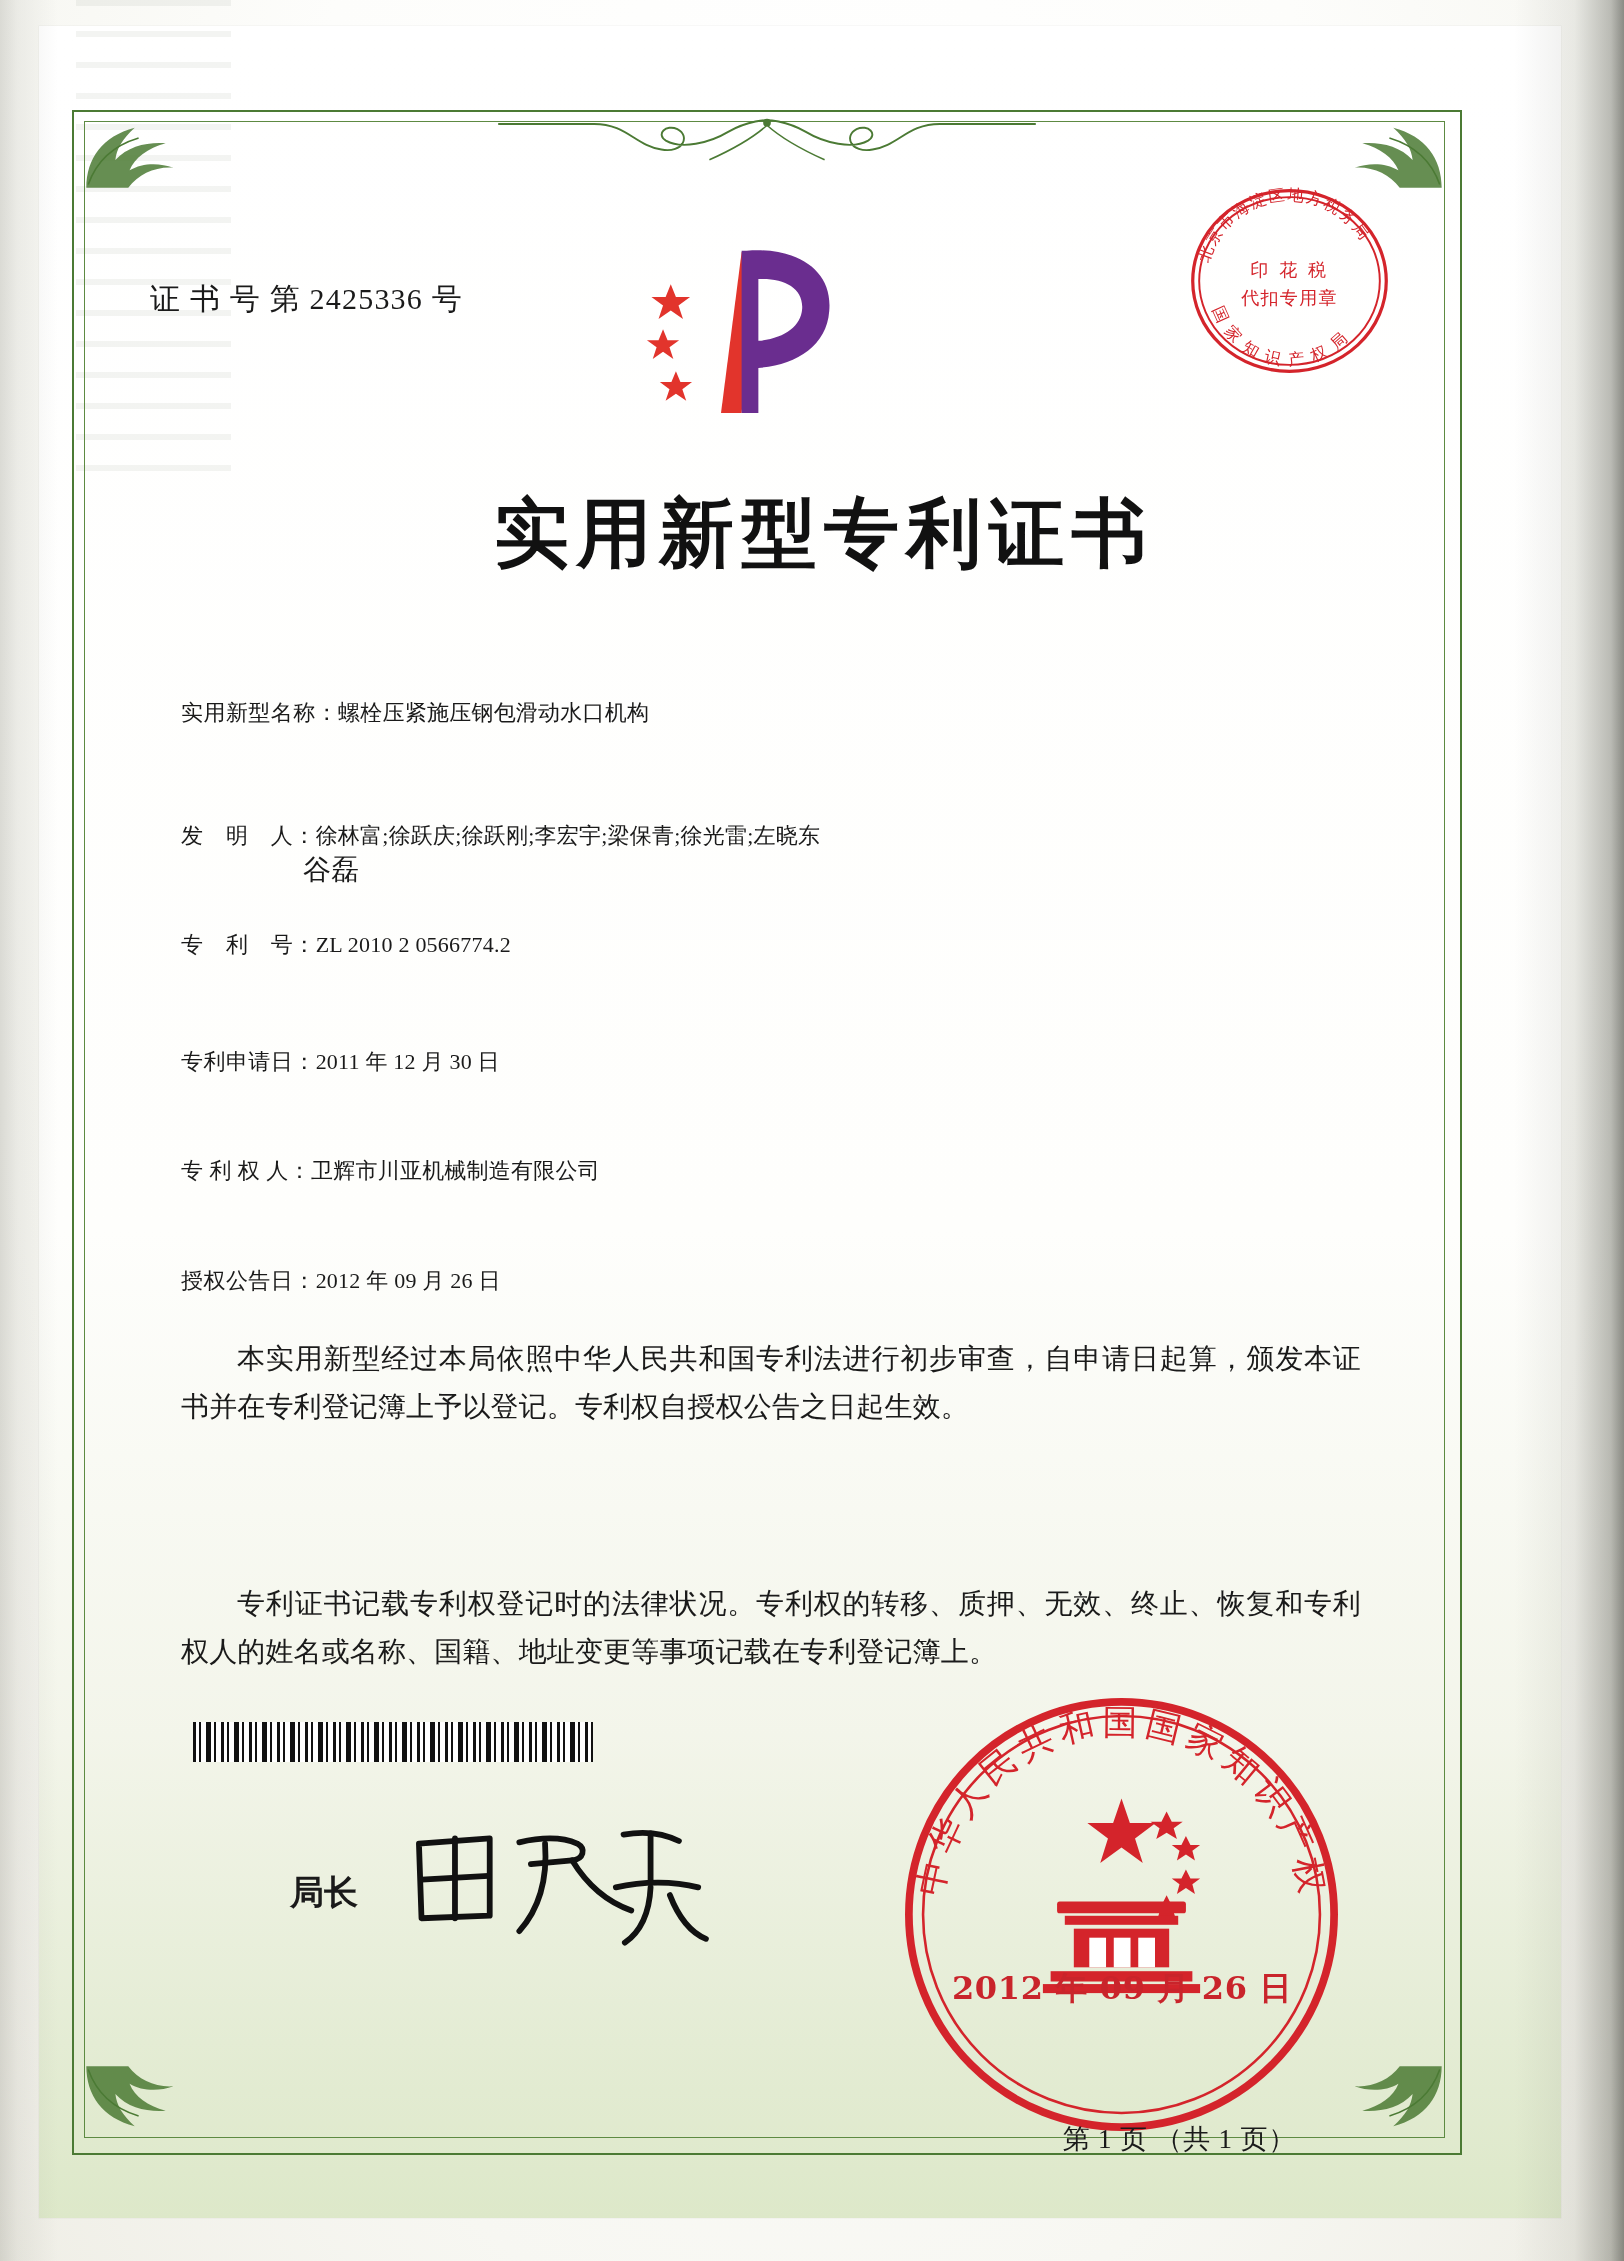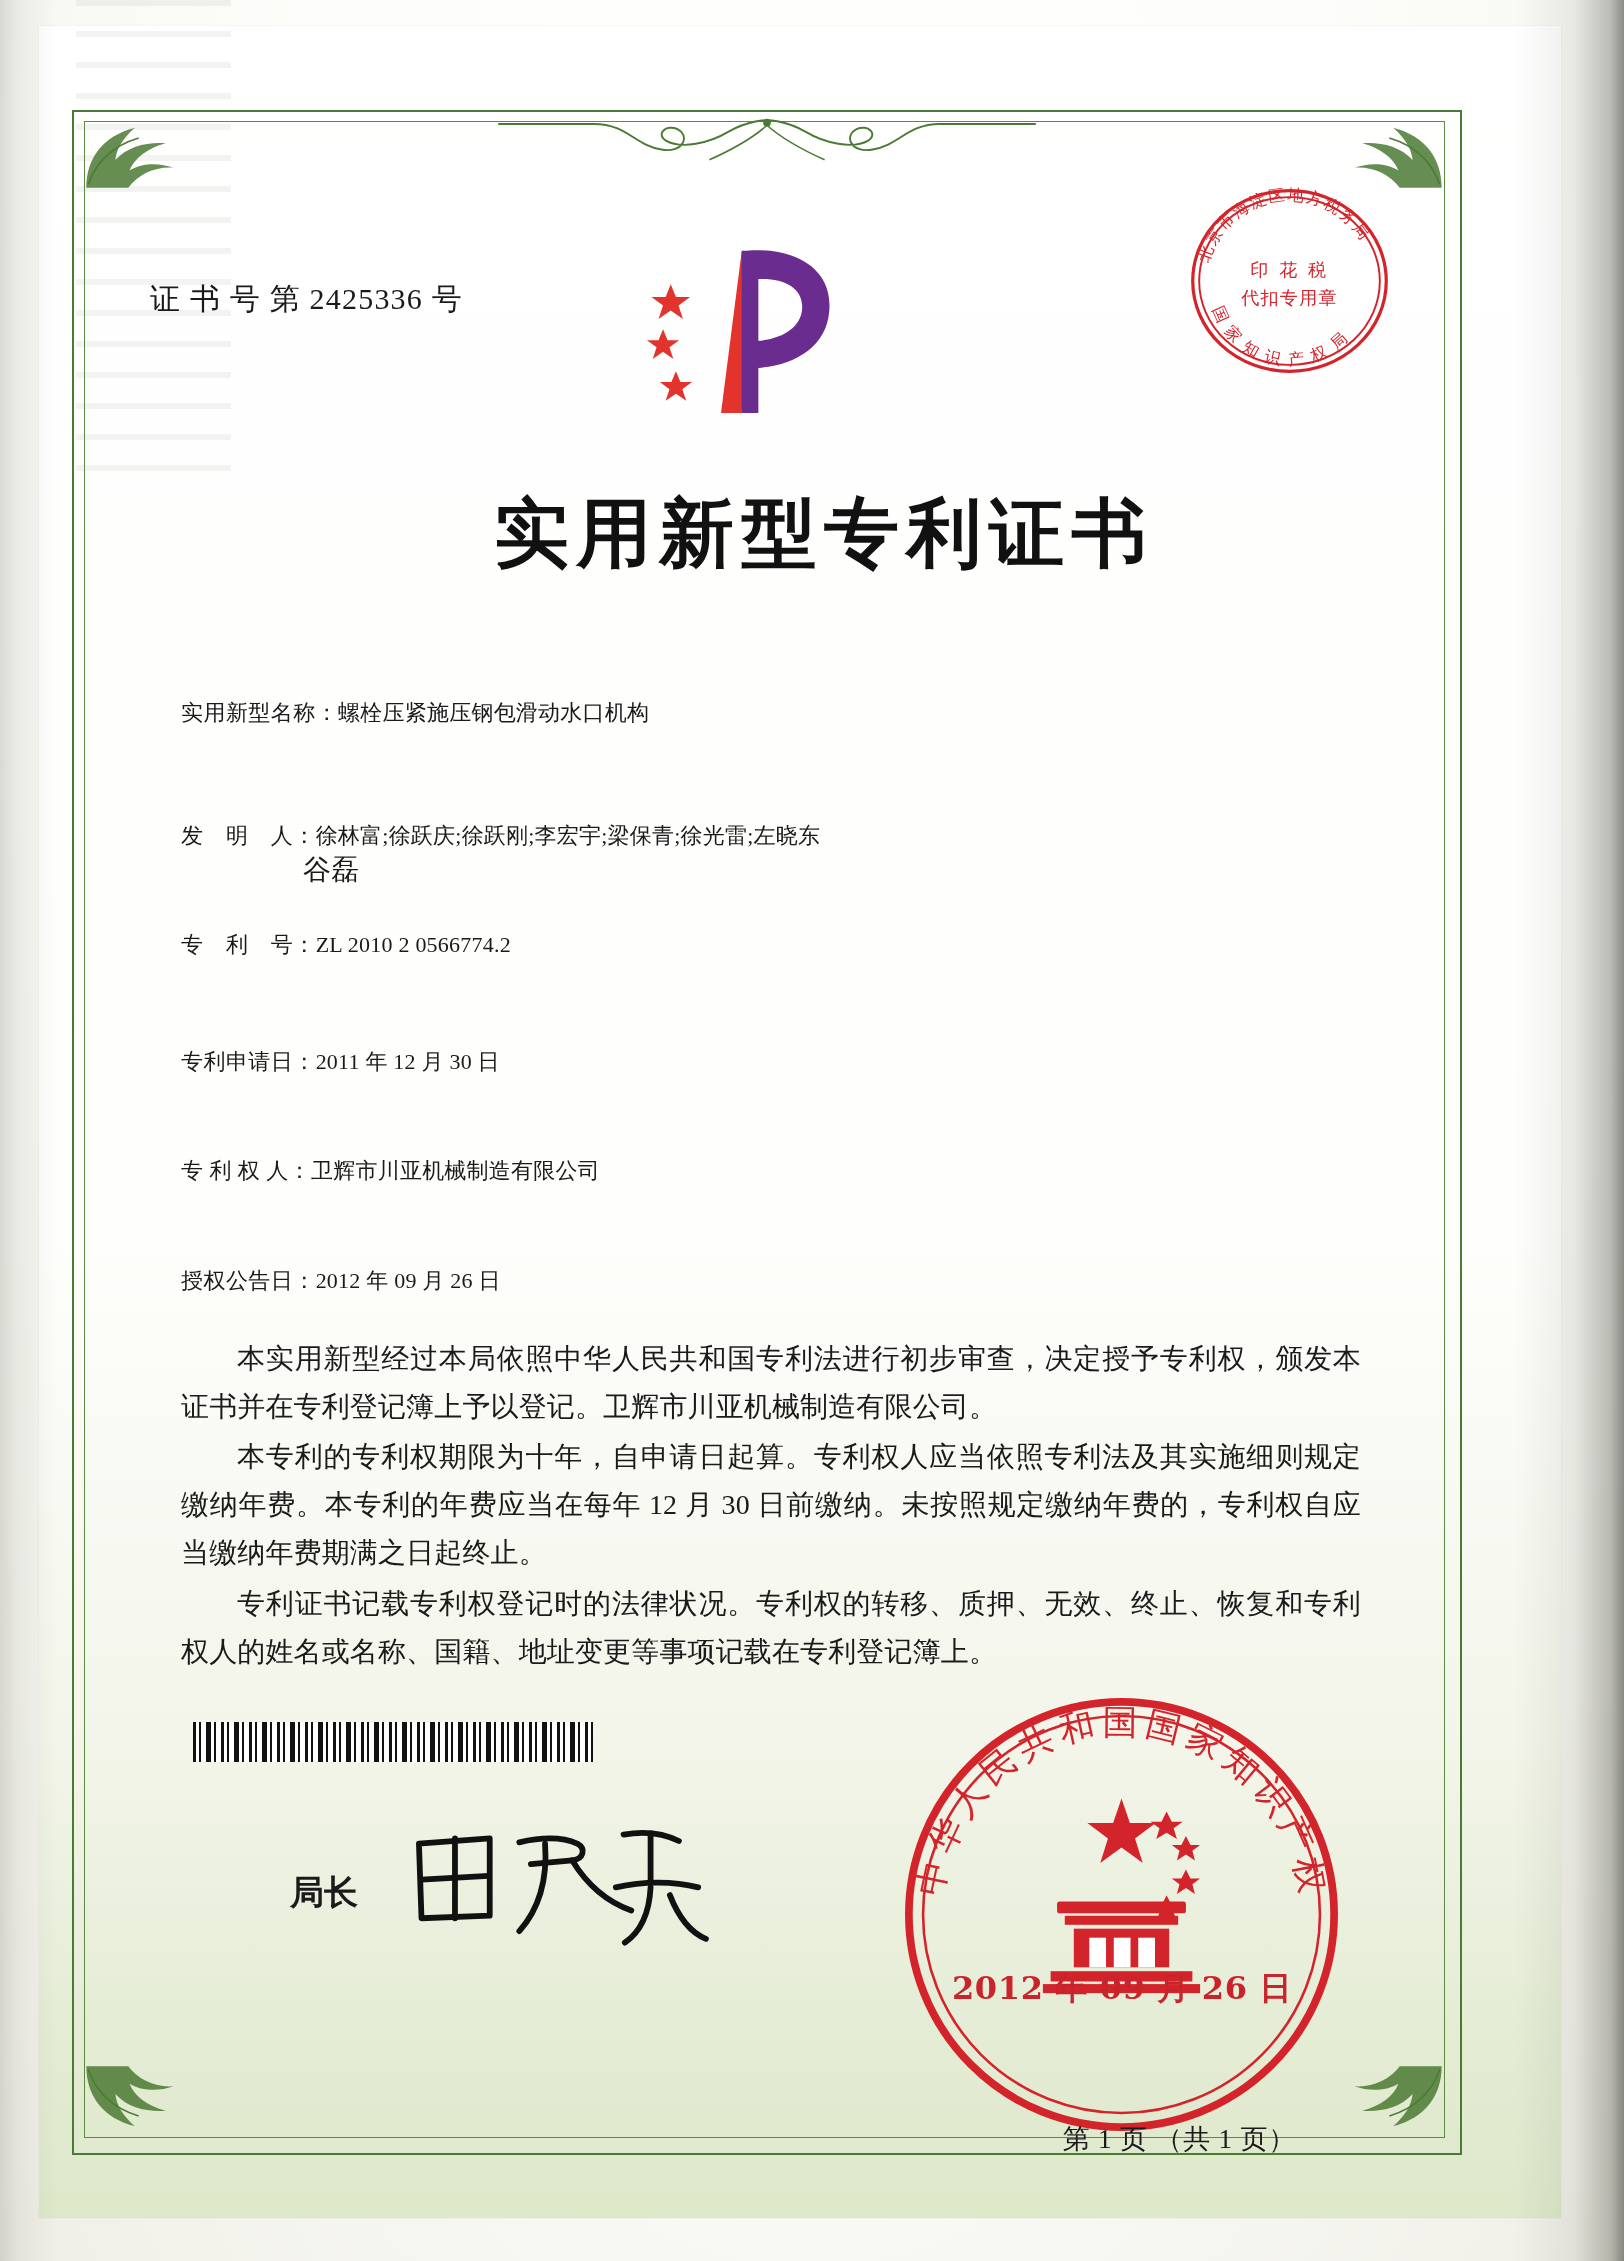--- a/index.html
+++ b/index.html
@@ -221,22 +221,21 @@
   </div>
 
   <div class="field" style="left:181px;top:1154px;">
     <span class="lbl">专 利 权 人：</span><span class="val">卫辉市川亚机械制造有限公司</span>
   </div>
 
   <div class="field" style="left:181px;top:1264px;">
     <span class="lbl">授权公告日：</span><span class="val">2012 年 09 月 26 日</span>
   </div>
 
-  <div class="para" style="top:1335px;">本实用新型经过本局依照中华人民共和国专利法进行初步审查，决定授予专利权，颁发本证书并在专利登记簿上予以登记。卫辉市川亚机械制造有限公司。</div>
-  <div class="para" style="top:1433px;">本专利的专利权期限为十年，自申请日起算。专利权人应当依照专利法及其实施细则规定缴纳年费。本专利的年费应当在每年 12 月 30 日前缴纳。未按照规定缴纳年费的，专利权自应当缴纳年费期满之日起终止。</div>
+  <div class="para" style="top:1335px;">本实用新型经过本局依照中华人民共和国专利法进行初步审查，自申请日起算，颁发本证书并在专利登记簿上予以登记。专利权自授权公告之日起生效。</div>
   <div class="para" style="top:1580px;">专利证书记载专利权登记时的法律状况。专利权的转移、质押、无效、终止、恢复和专利权人的姓名或名称、国籍、地址变更等事项记载在专利登记簿上。</div>
 
   <div class="barcode"></div>
 
   <div class="sig-label">局长</div>
   <div class="signature">
     <svg viewBox="0 0 520 230">
       <g fill="none" stroke="#111" stroke-width="9" stroke-linecap="round" stroke-linejoin="round">
         <path d="M40 60 L150 52 L150 172 L44 176 Z"></path>
         <path d="M44 116 L148 110"></path>

